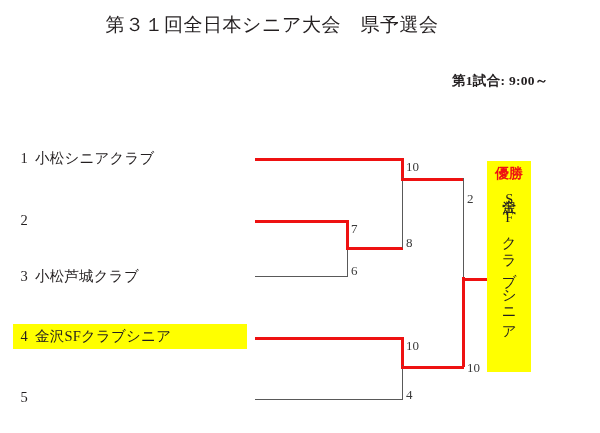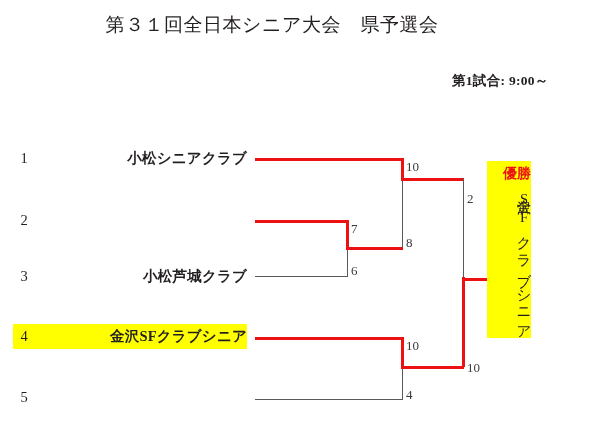--- a/index.html
+++ b/index.html
@@ -52,23 +52,22 @@
     white-space: pre;
   }
   .team-row .seed {
     width: 22px;
     text-align: center;
     flex: 0 0 auto;
     font-family: "Liberation Serif", "DejaVu Serif", serif;
   }
   .team-row .tname {
     flex: 1 1 auto;
-    text-align: right;
+    text-align: left;
     letter-spacing: 0.2px;
-    font-weight: bold;
   }
   .team-row.highlight {
     background: #ffff00;
   }
 
   
   .h-line, .v-line {
     position: absolute;
   }
   .h-line { height: 0; border-top-style: solid; }
@@ -91,26 +90,26 @@
     white-space: pre;
     line-height: 1;
   }
 
   
   .champion-box {
     position: absolute;
     left: 487px;
     top: 161px;
     width: 44px;
-    height: 177px;
+    height: 211px;
     background: #ffff00;
     box-sizing: border-box;
     display: flex;
     flex-direction: column;
-    align-items: flex-end;
+    align-items: center;
     padding-top: 5px;
   }
   .champion-label {
     font-size: 14px;
     font-weight: bold;
     color: #ee1111;
     letter-spacing: 0px;
     white-space: pre;
     line-height: 1.1;
   }

